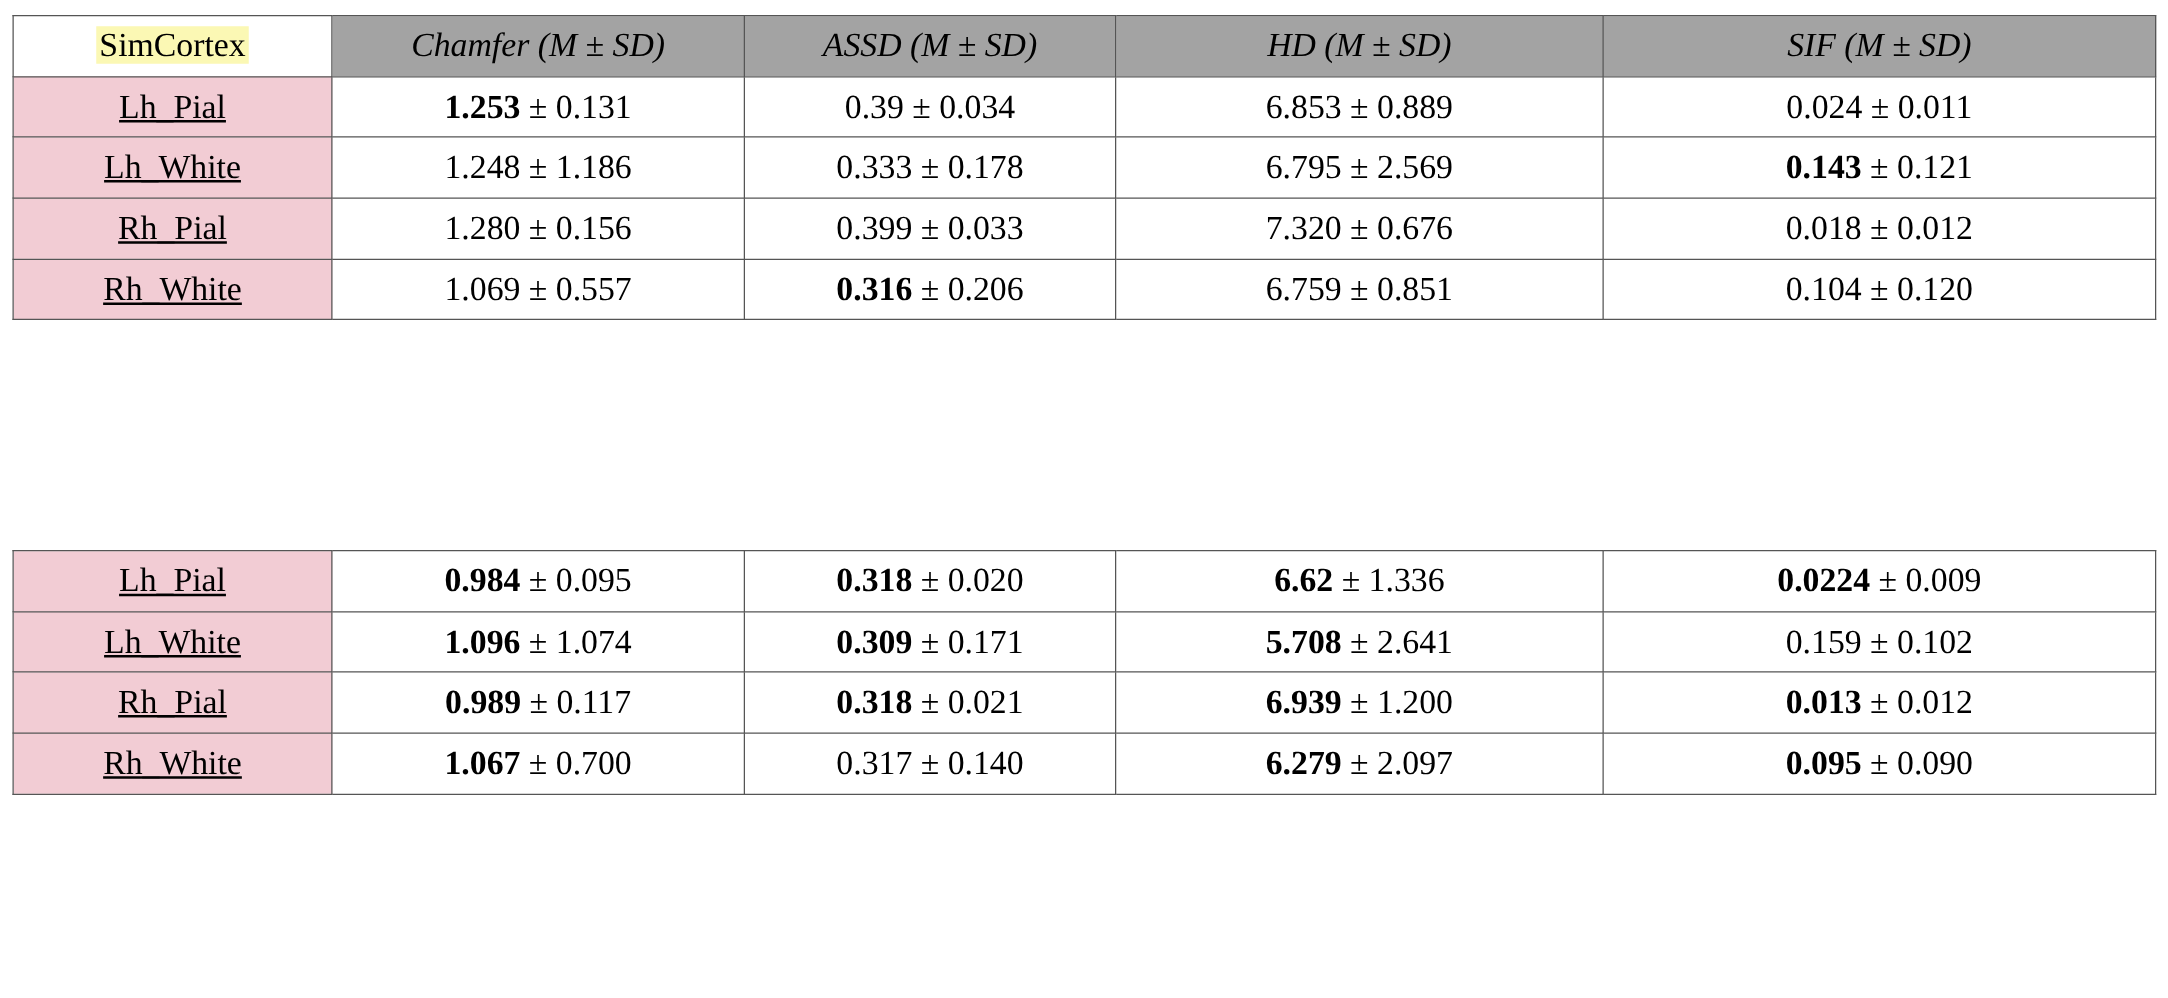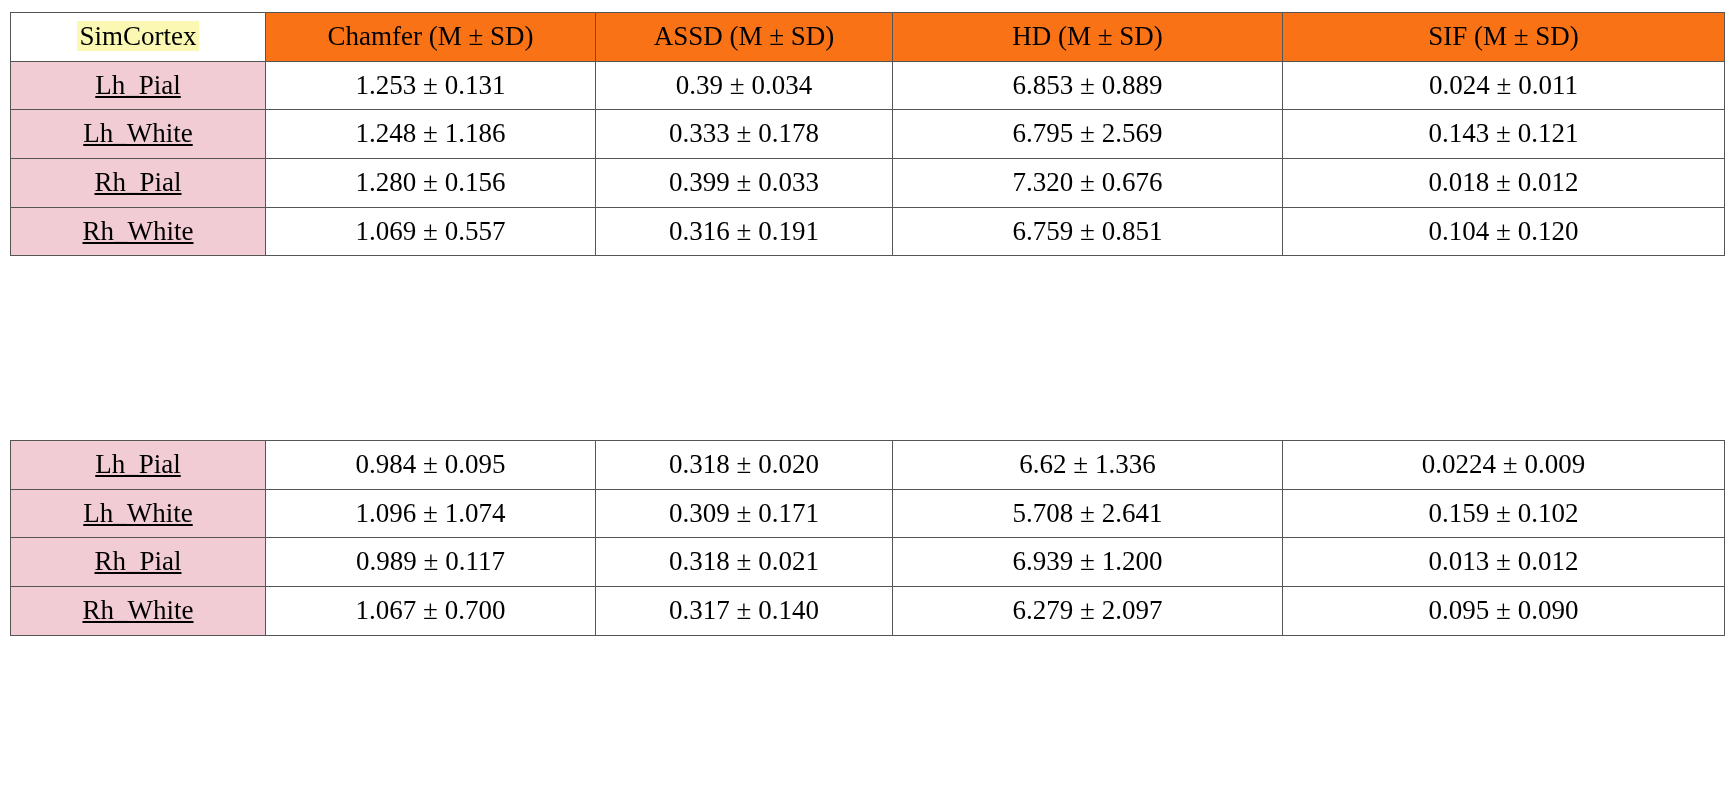--- a/index.html
+++ b/index.html
@@ -50,30 +50,31 @@
   col.c4 { width: 442px; }
 
   .hdr-corner {
     background: #ffffff;
   }
   .hdr-corner span.hl {
     background: #fbf8b4;
     padding: 0 2px;
   }
   .hdr-metric {
-    background: #f97316;
+    background: #a3a3a3;
+    font-style: italic;
   }
   .row-label {
     background: #f2ccd4;
     text-decoration: underline;
   }
   .val {
     background: #ffffff;
   }
-  .b { font-weight: normal; }
+  .b { font-weight: bold; }
 </style>
 </head>
 <body>
 
 <div class="page">
 
   <div class="table-block" id="block-0">
     <table class="metrics">
       <colgroup>
         <col class="c0">
@@ -113,21 +114,21 @@
           <td class="row-label">Rh_Pial</td>
           <td class="val"><span>1.280</span> <span>± 0.156</span></td>
           <td class="val"><span>0.399</span> <span>± 0.033</span></td>
           <td class="val"><span>7.320</span> <span>± 0.676</span></td>
           <td class="val"><span>0.018</span> <span>± 0.012</span></td>
         </tr>
 
         <tr>
           <td class="row-label">Rh_White</td>
           <td class="val"><span>1.069</span> <span>± 0.557</span></td>
-          <td class="val"><span class="b">0.316</span> <span>± 0.191</span></td>
+          <td class="val"><span class="b">0.316</span> <span>± 0.206</span></td>
           <td class="val"><span>6.759</span> <span>± 0.851</span></td>
           <td class="val"><span>0.104</span> <span>± 0.120</span></td>
         </tr>
       </tbody>
     </table>
   </div>
 
   <div class="table-block" id="block-1">
     <table class="metrics">
       <colgroup>

